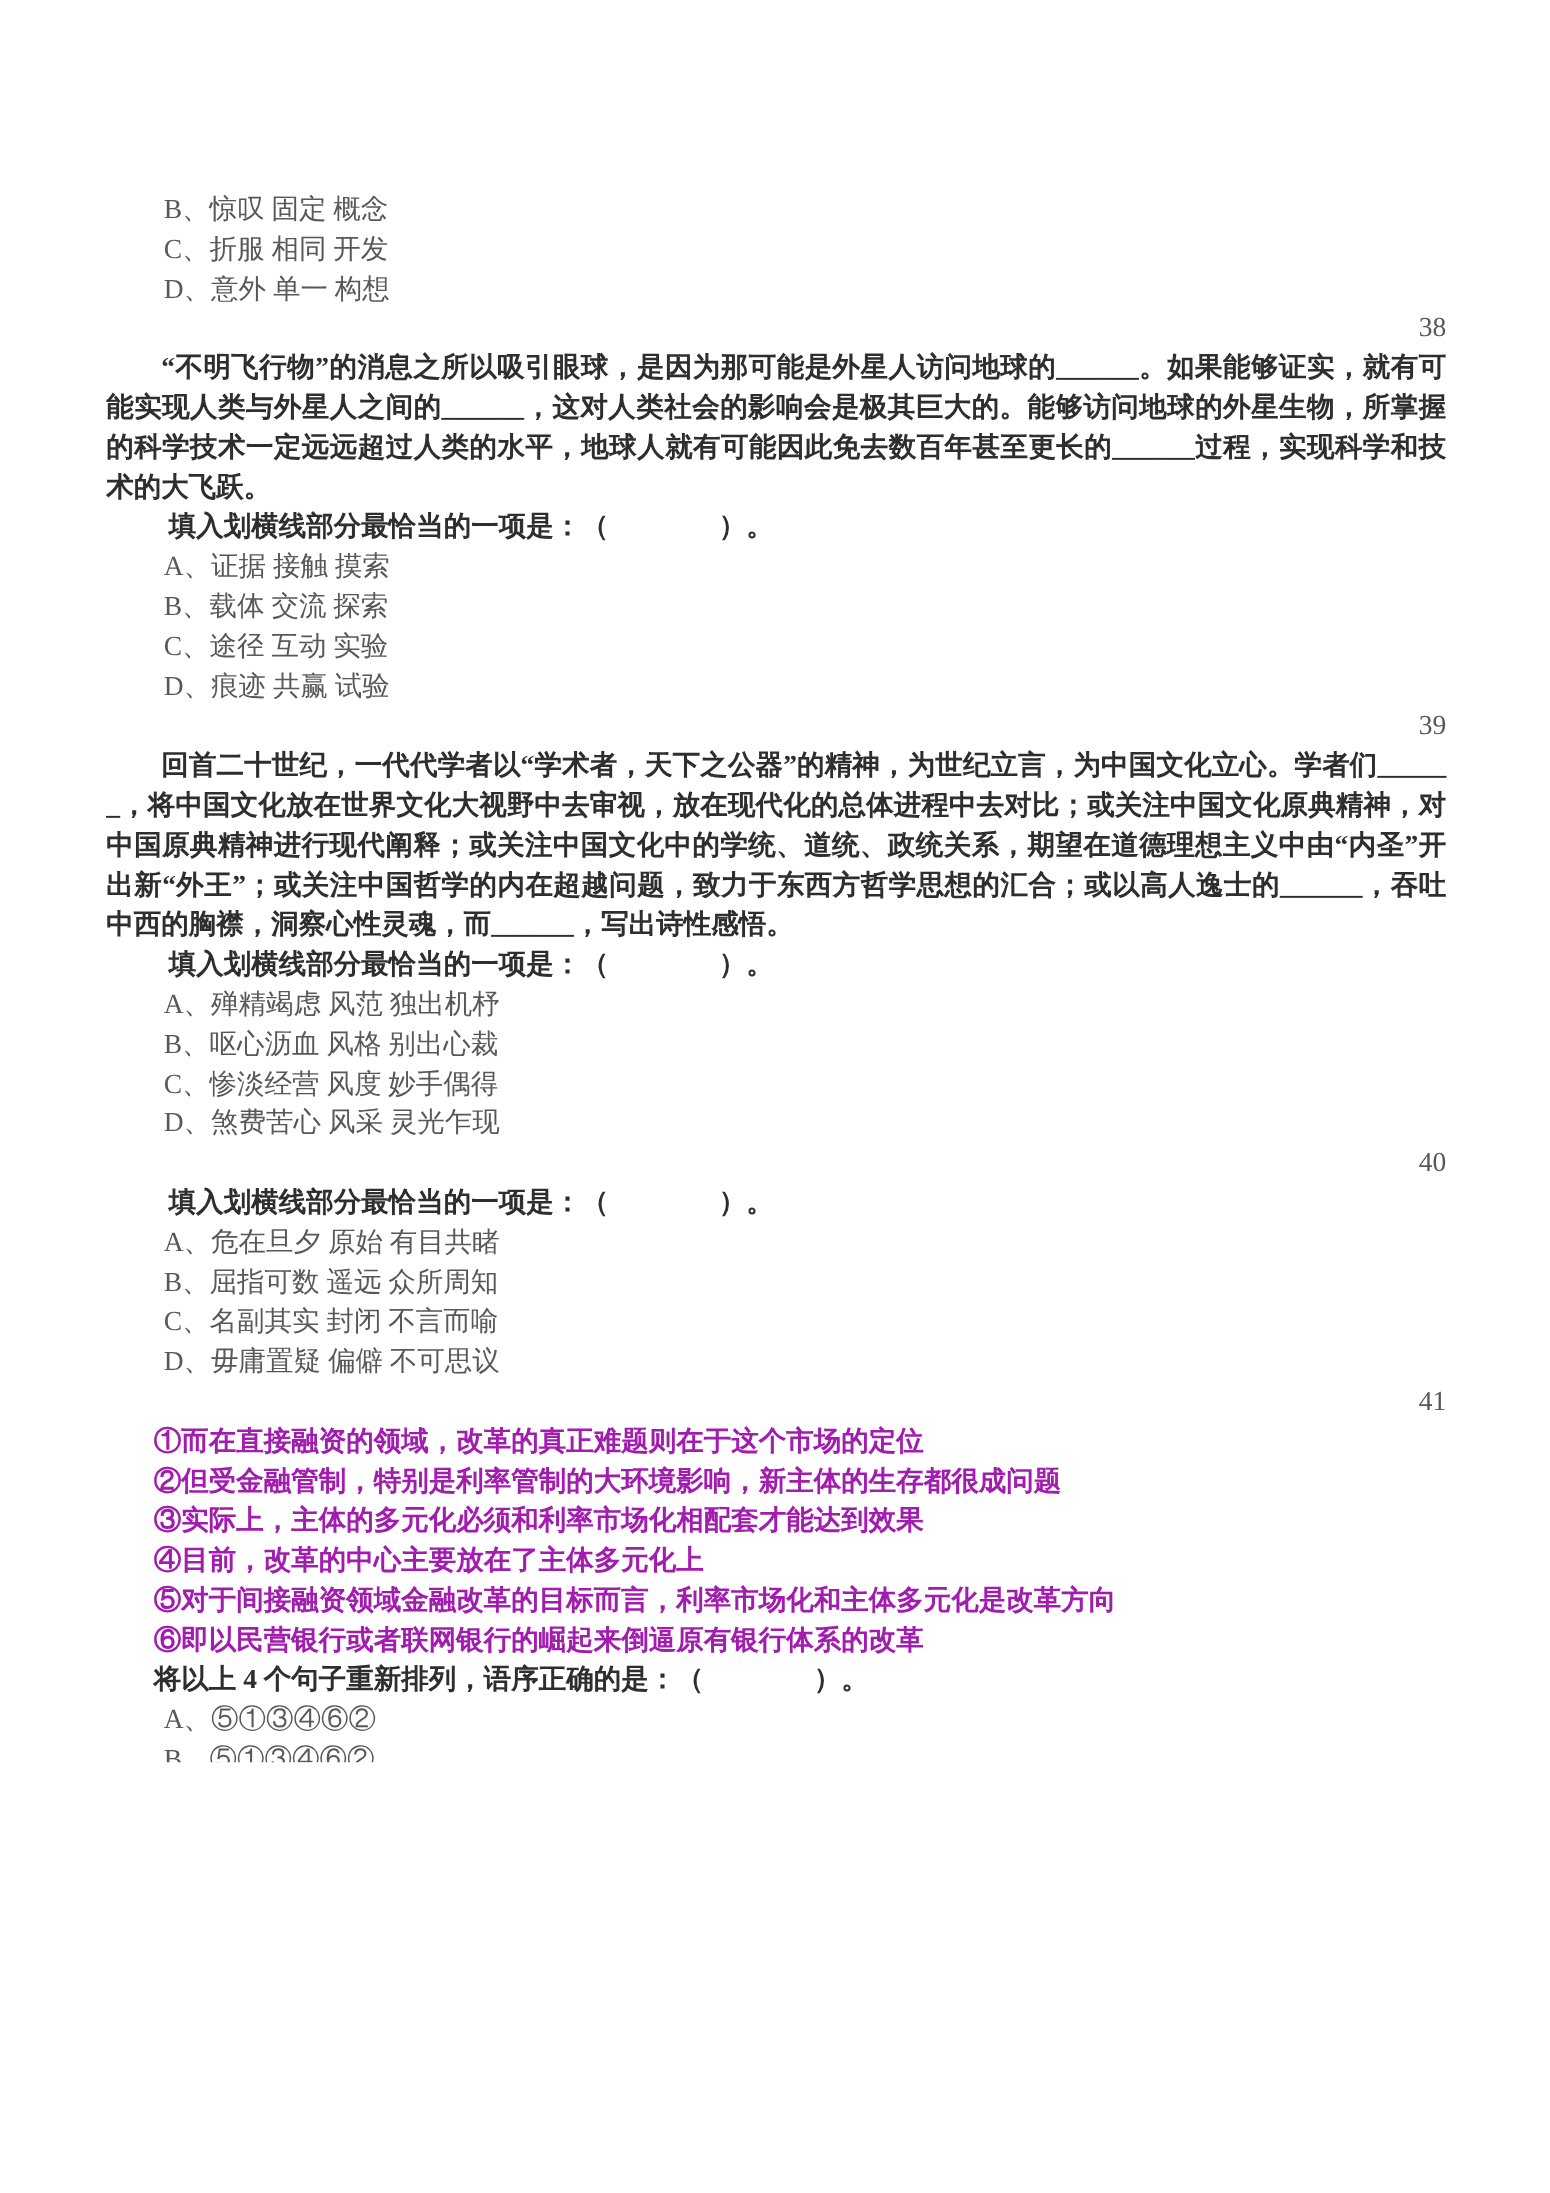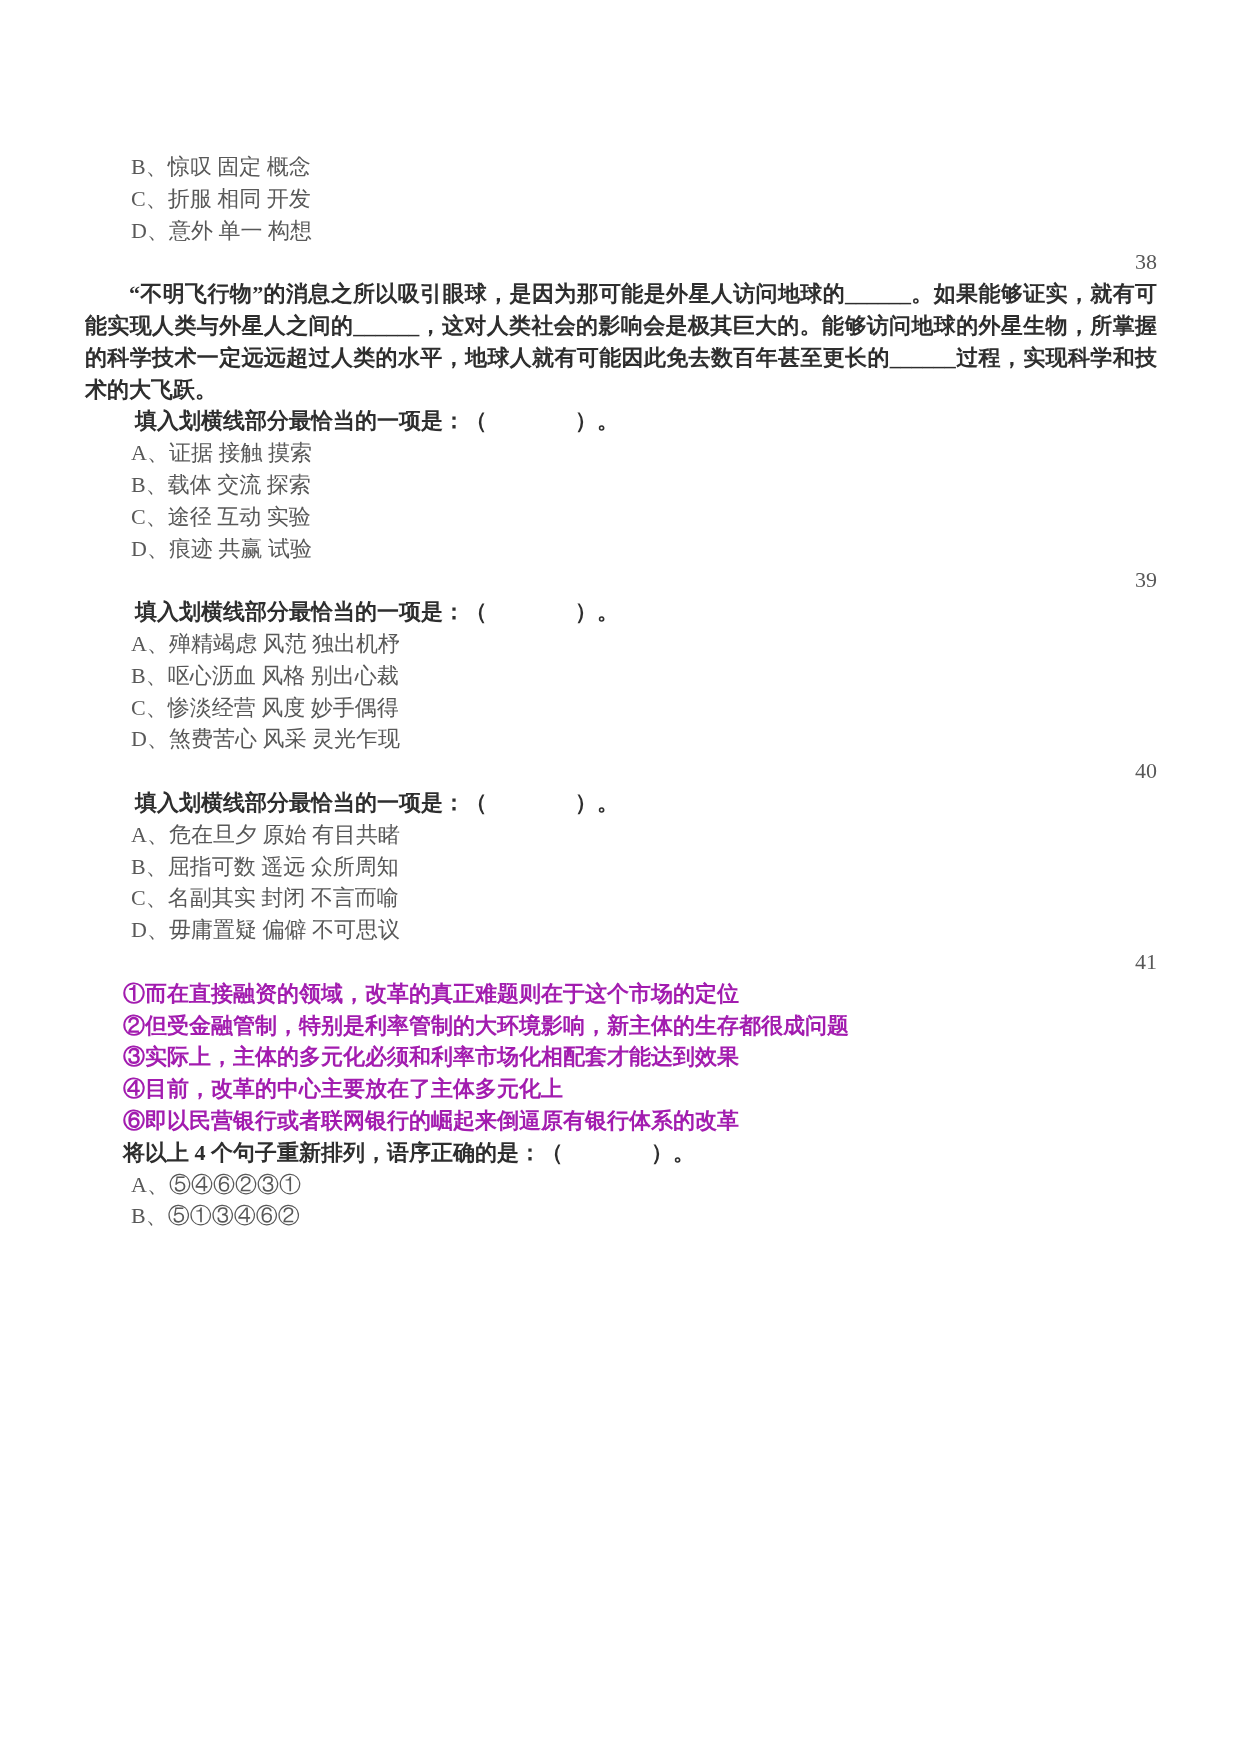--- a/index.html
+++ b/index.html
@@ -74,35 +74,37 @@
       <div class="option">C、折服 相同 开发</div>
       <div class="option">D、意外 单一 构想</div>
       <div class="qnum">38</div>
       <div class="para">“不明飞行物”的消息之所以吸引眼球，是因为那可能是外星人访问地球的______。如果能够证实，就有可能实现人类与外星人之间的______，这对人类社会的影响会是极其巨大的。能够访问地球的外星生物，所掌握的科学技术一定远远超过人类的水平，地球人就有可能因此免去数百年甚至更长的______过程，实现科学和技术的大飞跃。</div>
       <div class="prompt">填入划横线部分最恰当的一项是：（　　　　）。</div>
       <div class="option">A、证据 接触 摸索</div>
       <div class="option">B、载体 交流 探索</div>
       <div class="option">C、途径 互动 实验</div>
       <div class="option">D、痕迹 共赢 试验</div>
       <div class="qnum">39</div>
+      <div class="para">回首二十世纪，一代代学者以“学术者，天下之公器”的精神，为世纪立言，为中国文化立心。学者们______，将中国文化放在世界文化大视野中去审视，放在现代化的总体进程中去对比；或关注中国文化原典精神，对中国原典精神进行现代阐释；或关注中国文化中的学统、道统、政统关系，期望在道德理想主义中由“内圣”开出新“外王”；或关注中国哲学的内在超越问题，致力于东西方哲学思想的汇合；或以高人逸士的______，吞吐中西的胸襟，洞察心性灵魂，而______，写出诗性感悟。</div>
       <div class="prompt">填入划横线部分最恰当的一项是：（　　　　）。</div>
       <div class="option">A、殚精竭虑 风范 独出机杼</div>
       <div class="option">B、呕心沥血 风格 别出心裁</div>
       <div class="option">C、惨淡经营 风度 妙手偶得</div>
       <div class="option">D、煞费苦心 风采 灵光乍现</div>
       <div class="qnum">40</div>
       <div class="prompt">填入划横线部分最恰当的一项是：（　　　　）。</div>
       <div class="option">A、危在旦夕 原始 有目共睹</div>
       <div class="option">B、屈指可数 遥远 众所周知</div>
       <div class="option">C、名副其实 封闭 不言而喻</div>
       <div class="option">D、毋庸置疑 偏僻 不可思议</div>
       <div class="qnum">41</div>
       <div class="sent">①而在直接融资的领域，改革的真正难题则在于这个市场的定位</div>
       <div class="sent">②但受金融管制，特别是利率管制的大环境影响，新主体的生存都很成问题</div>
       <div class="sent">③实际上，主体的多元化必须和利率市场化相配套才能达到效果</div>
       <div class="sent">④目前，改革的中心主要放在了主体多元化上</div>
+      <div class="sent">⑤对于间接融资领域金融改革的目标而言，利率市场化和主体多元化是改革方向</div>
       <div class="sent">⑥即以民营银行或者联网银行的崛起来倒逼原有银行体系的改革</div>
       <div class="prompt2">将以上 4 个句子重新排列，语序正确的是：（　　　　）。</div>
-      <div class="option">A、⑤④⑥②③①</div>
+      <div class="option">A、⑤①③④⑥②</div>
       <div class="option">B、⑤①③④⑥②</div>
     </div>
   <div class="footer">7</div>
 </div>
 
 </body></html>

